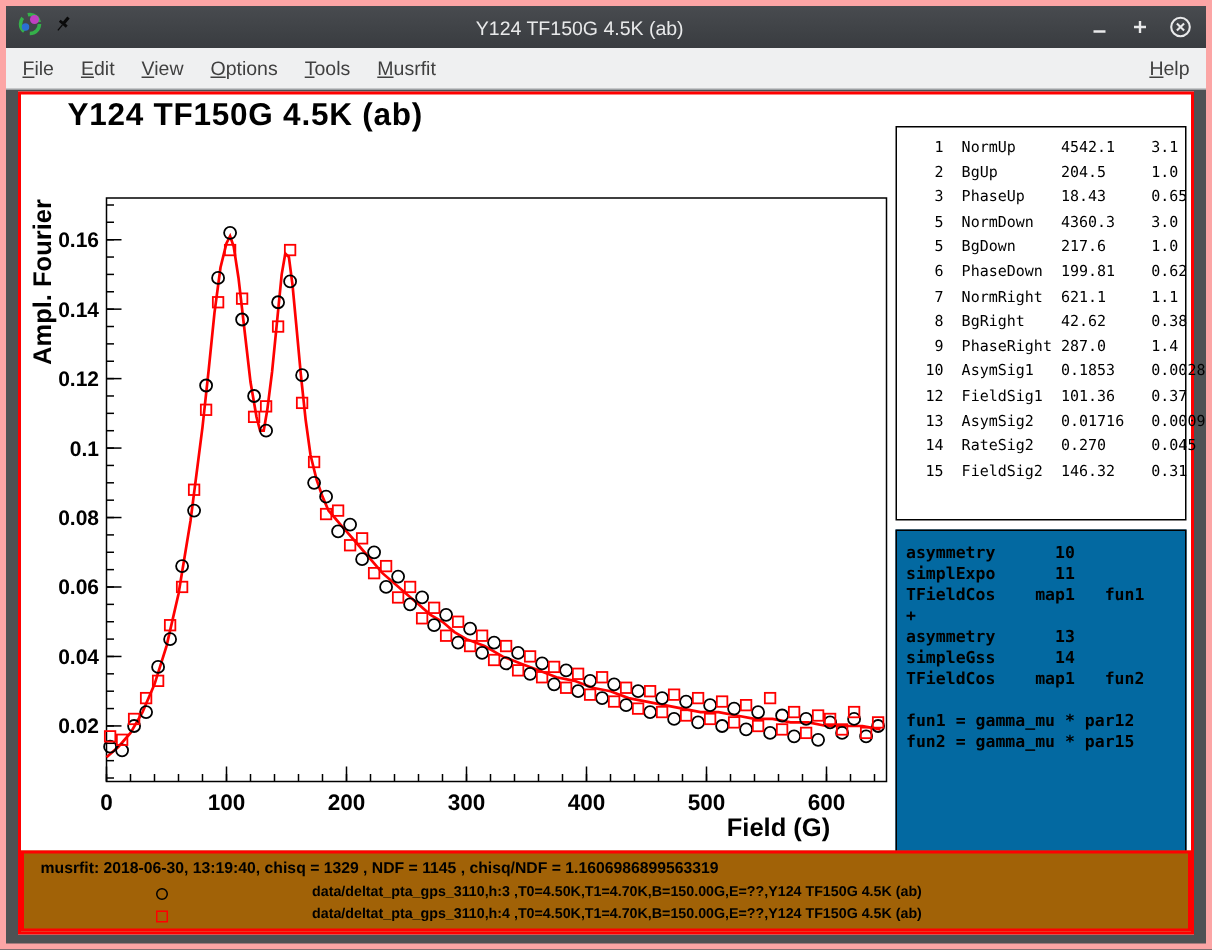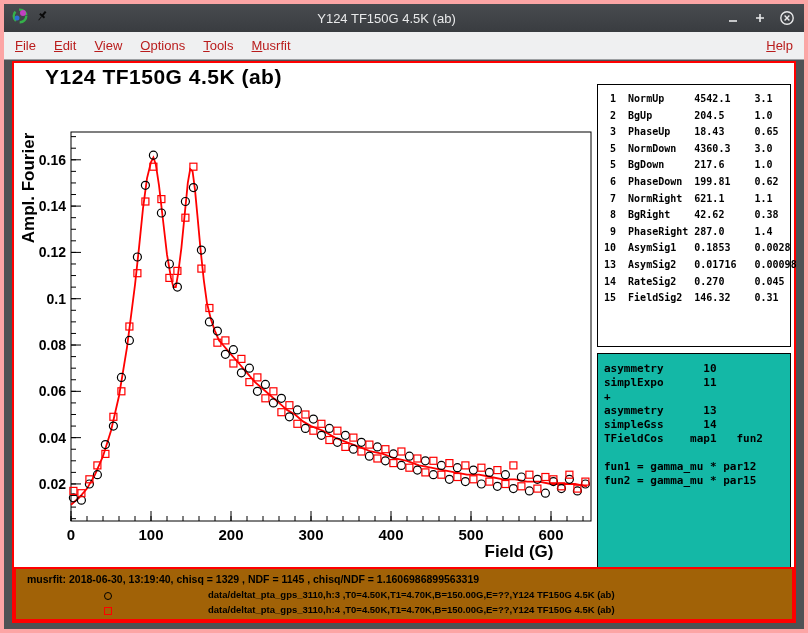--- a/index.html
+++ b/index.html
@@ -3,30 +3,30 @@
 <meta charset="utf-8">
 <style>
   *{box-sizing:border-box}
   html,body{margin:0;padding:0;background:#2b2e30;font-family:"Liberation Sans",sans-serif}
   .window{position:relative;width:808px;height:633px;background:#4e5254;border:4px solid #fca5a5;overflow:hidden}
   .titlebar{height:28px;background:linear-gradient(#484b4f,#393c40);display:flex;align-items:center;padding:0 8px;color:#eceded}
   .tb-left{display:flex;align-items:center;gap:7px}
   .tb-title{flex:1;text-align:center;font-size:13px;color:#e8e9ea}
   .tb-right{display:flex;align-items:center;gap:9px}
   .tb-btn{width:18px;height:18px;display:flex;align-items:center;justify-content:center;cursor:pointer}
-  .menubar{height:28px;background:#eff0f1;border-bottom:1px solid #9da0a3;display:flex;align-items:center;padding:0 2px;font-size:13px;color:#b91c1c}
+  .menubar{height:28px;background:#eff0f1;border-bottom:1px solid #9da0a3;display:flex;align-items:center;padding:0 2px;font-size:13px;color:#404040}
   .menu-left{display:flex;flex:1}
   .menu-right{display:flex}
   .menu-item{padding:5px 9px;cursor:pointer}
   .canvas{position:absolute;left:8px;right:8px;top:57px;bottom:6px;border:2px solid #ff0000;background:#fff}
   .plot-title{position:absolute;left:31px;top:2px;font-size:21px;font-weight:bold;color:#000;letter-spacing:.5px}
   #plot-svg{position:absolute;left:0;top:0}
-  .param-box{position:absolute;right:3px;top:21px;width:194px;height:263px;border:1px solid #000;padding:6px 0 0 6px;font-family:"DejaVu Sans Mono",monospace;font-weight:bold;font-size:10px;color:#000;background:#fff}
+  .param-box{position:absolute;right:3px;top:21px;width:194px;height:263px;border:1px solid #000;padding:6px 0 0 19px;font-family:"DejaVu Sans Mono",monospace;font-weight:normal;font-size:10px;color:#000;background:#fff}
   .param-row{white-space:pre;line-height:16.6px}
-  .theory-box{position:absolute;right:3px;top:290px;width:194px;height:218px;border:1px solid #000;padding:8px 0 0 6px;font-family:"DejaVu Sans Mono",monospace;font-weight:bold;font-size:11px;color:#000;background:#14b8a6}
+  .theory-box{position:absolute;right:3px;top:290px;width:194px;height:218px;border:1px solid #000;padding:8px 0 0 6px;font-family:"DejaVu Sans Mono",monospace;font-weight:bold;font-size:11px;color:#000;background:#0369a1}
   .theory-line{white-space:pre;line-height:14px;min-height:14px}
   .info-pad{position:absolute;left:0;right:0;bottom:0;height:54px;border:2px solid #ff0000;background:#a16207}
   .fit-info{position:absolute;left:11px;top:4px;font-size:10.5px;font-weight:bold;color:#000;white-space:pre}
   .legend-row{position:absolute;left:88px;display:flex;align-items:flex-end}
   .legend-row.r1{top:20px}
   .legend-row.r2{top:35px}
   .lg-marker{width:8px;height:8px;margin-right:96px;flex:none}
   .lg-marker.circle{border:1.3px solid #000;border-radius:50%}
   .lg-marker.square{border:1.3px solid #ff0000}
   .lg-text{font-size:9.5px;font-weight:bold;color:#000;white-space:pre}
@@ -337,27 +337,29 @@
         <div class="param-row"> 1  NormUp     4542.1    3.1</div>
         <div class="param-row"> 2  BgUp       204.5     1.0</div>
         <div class="param-row"> 3  PhaseUp    18.43     0.65</div>
         <div class="param-row"> 5  NormDown   4360.3    3.0</div>
         <div class="param-row"> 5  BgDown     217.6     1.0</div>
         <div class="param-row"> 6  PhaseDown  199.81    0.62</div>
         <div class="param-row"> 7  NormRight  621.1     1.1</div>
         <div class="param-row"> 8  BgRight    42.62     0.38</div>
         <div class="param-row"> 9  PhaseRight 287.0     1.4</div>
         <div class="param-row">10  AsymSig1   0.1853    0.0028</div>
+        <div class="param-row">12  FieldSig1  101.36    0.37</div>
         <div class="param-row">13  AsymSig2   0.01716   0.00098</div>
         <div class="param-row">14  RateSig2   0.270     0.045</div>
         <div class="param-row">15  FieldSig2  146.32    0.31</div>
       </div>
     <div class="theory-box" id="theory-box">
         <div class="theory-line">asymmetry      10</div>
         <div class="theory-line">simplExpo      11</div>
+        <div class="theory-line">TFieldCos    map1   fun1</div>
         <div class="theory-line">+</div>
         <div class="theory-line">asymmetry      13</div>
         <div class="theory-line">simpleGss      14</div>
         <div class="theory-line">TFieldCos    map1   fun2</div>
         <div class="theory-line"> </div>
         <div class="theory-line">fun1 = gamma_mu * par12</div>
         <div class="theory-line">fun2 = gamma_mu * par15</div>
       </div>
     <div class="info-pad">
       <div class="fit-info">musrfit: 2018-06-30, 13:19:40, chisq = 1329 , NDF = 1145 , chisq/NDF = 1.1606986899563319</div>

